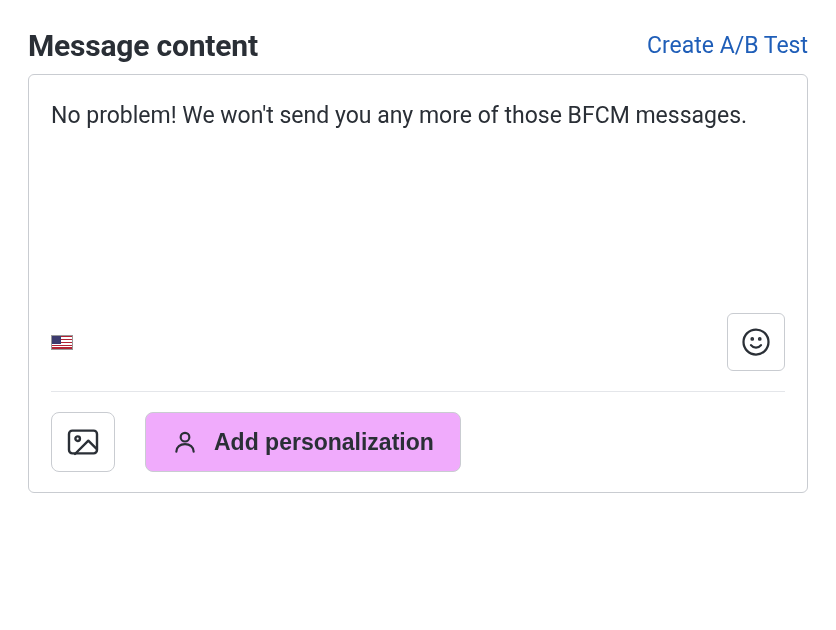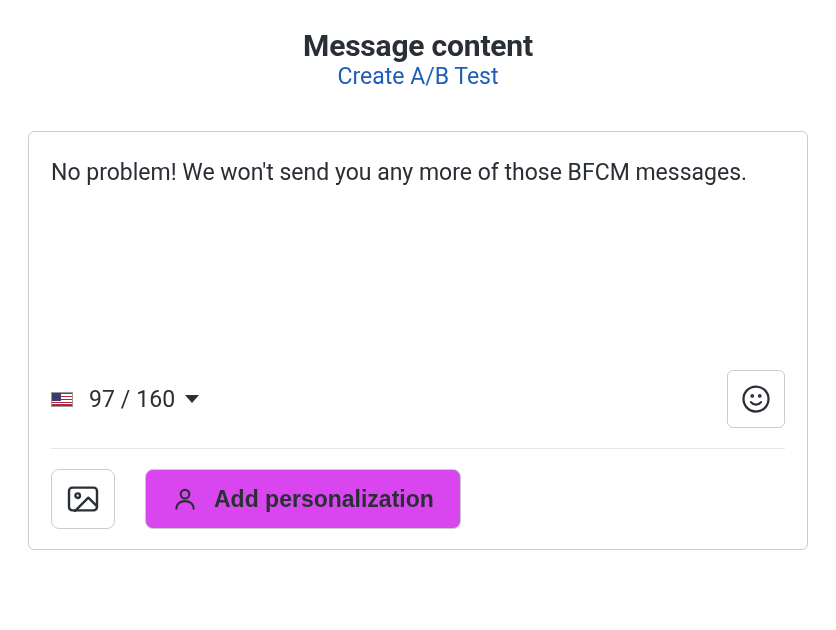--- a/index.html
+++ b/index.html
@@ -8,22 +8,21 @@
       background: #fff;
       width: 836px;
       height: 630px;
       padding: 28px 28px 0 28px;
       color: #2a2f36;
     }
     .header-row {
       display: flex;
       justify-content: space-between;
       align-items: center;
-      margin-bottom: 41px;
-      flex-direction: column;
+      margin-bottom: 11px;
     }
     .section-title {
       font-size: 30px;
       font-weight: 700;
       color: #2a2f36;
       letter-spacing: -0.2px;
     }
     .ab-link {
       font-size: 23px;
       color: #1f5eb8;
@@ -130,21 +129,21 @@
       background: #fff;
       display: flex;
       align-items: center;
       justify-content: center;
       cursor: pointer;
     }
     .personalize-btn {
       height: 60px;
       border: 1px solid #c9ccd1;
       border-radius: 8px;
-      background: #d946ef;
+      background: #f0abfc;
       display: flex;
       align-items: center;
       gap: 16px;
       padding: 0 26px;
       cursor: pointer;
       font-size: 23px;
       font-weight: 600;
       color: #2a2f36;
     }
   </style>
@@ -155,26 +154,20 @@
   <h2 class="section-title">Message content</h2>
   <a class="ab-link">Create A/B Test</a>
 </div>
 
 <div class="editor-box">
   <textarea class="textarea" style="">No problem! We won't send you any more of those BFCM messages.</textarea>
 
   <div class="char-row">
     <div class="char-left">
       <span class="flag"></span>
-      <div class="char-count">
-        <span>97</span>
-        <span>/</span>
-        <span>160</span>
-        <span class="caret-down"></span>
-      </div>
     </div>
     <button class="emoji-btn">
       <svg width="30" height="30" viewBox="0 0 24 24" fill="none" stroke="#2a2f36" stroke-width="1.8" stroke-linecap="round" stroke-linejoin="round">
         <circle cx="12" cy="12" r="10"></circle>
         <path d="M8 14.5s1.5 2 4 2 4-2 4-2"></path>
         <circle cx="9" cy="9.5" r="0.6" fill="#2a2f36"></circle>
         <circle cx="15" cy="9.5" r="0.6" fill="#2a2f36"></circle>
       </svg>
     </button>
   </div>

